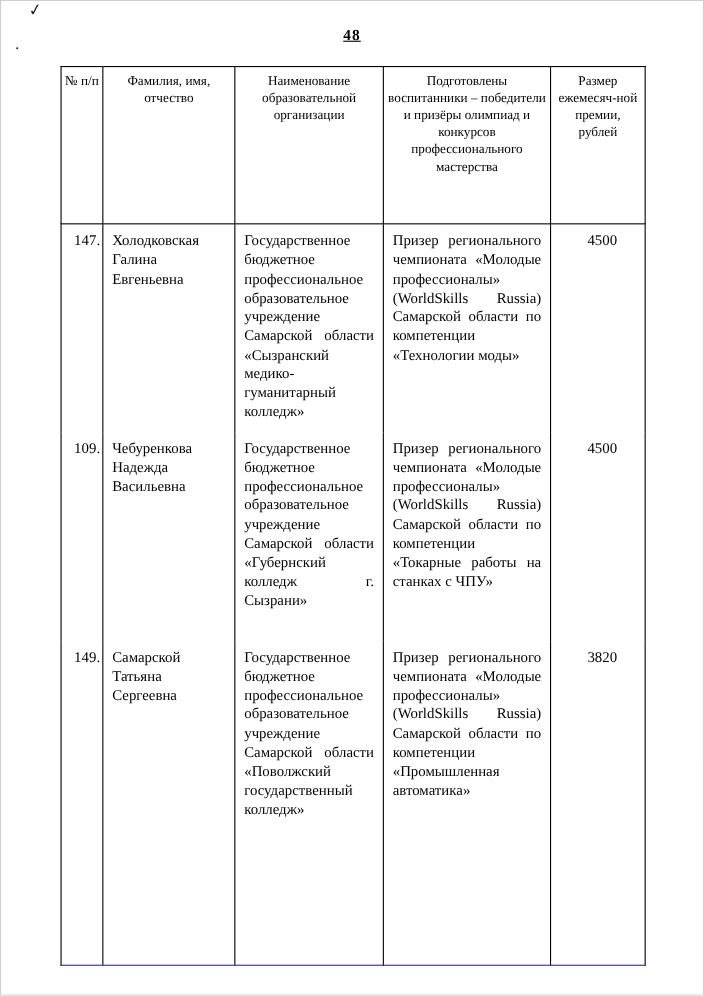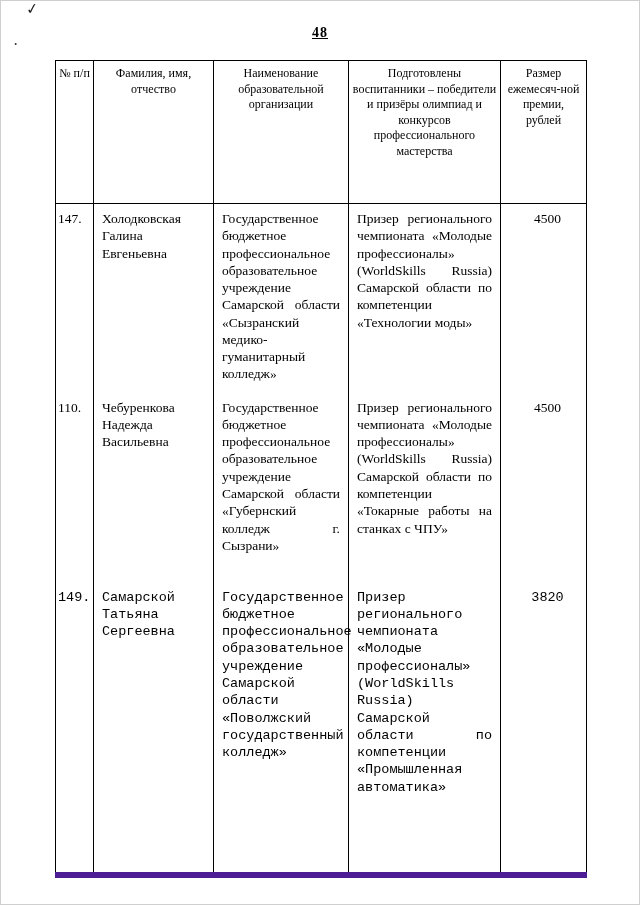--- a/index.html
+++ b/index.html
@@ -59,25 +59,25 @@
     padding: 5px 3px;
   }
   .doc-table td {
     border-left: 1px solid #000;
     border-right: 1px solid #000;
     vertical-align: top;
     font-size: 13.5px;
     line-height: 1.28;
     padding: 6px 8px 10px 8px;
   }
-  .doc-table tbody tr:last-child td { border-bottom: 6px solid #4c1d95; font-family: Liberation Mono, monospace; }
+  .doc-table tbody tr:last-child td { border-bottom: 1px solid #4c1d95; }
   .doc-table thead tr { height: 143px; }
   .doc-table tbody tr.row-0 { height: 186px; }
   .doc-table tbody tr.row-1 { height: 190px; }
-  td.cell-num { text-align: left; padding-left: 2px; padding-right: 2px; }
+  td.cell-num { text-align: right; padding-left: 2px; padding-right: 2px; }
   td.cell-name { text-align: left; padding-right: 6px; }
   td.cell-org { text-align: justify; }
   td.cell-achv { text-align: justify; }
   td.cell-amount { text-align: center; padding-left: 18px; padding-right: 10px; }
 </style>
 </head>
 <body>
 
 <div class="page">
 
@@ -105,21 +105,21 @@
     </thead>
     <tbody>
       <tr class="row-0">
         <td class="cell-num">147.</td>
         <td class="cell-name">Холодковская Галина Евгеньевна</td>
         <td class="cell-org">Государственное бюджетное профессиональное образовательное учреждение Самарской области «Сызранский медико-гуманитарный колледж»</td>
         <td class="cell-achv">Призер регионального чемпионата «Молодые профессионалы» (WorldSkills Russia) Самарской области по компетенции «Технологии моды»</td>
         <td class="cell-amount">4500</td>
       </tr>
       <tr class="row-1">
-        <td class="cell-num">110.</td>
+        <td class="cell-num">109.</td>
         <td class="cell-name">Чебуренкова Надежда Васильевна</td>
         <td class="cell-org">Государственное бюджетное профессиональное образовательное учреждение Самарской области «Губернский колледж г. Сызрани»</td>
         <td class="cell-achv">Призер регионального чемпионата «Молодые профессионалы» (WorldSkills Russia) Самарской области по компетенции «Токарные работы на станках с ЧПУ»</td>
         <td class="cell-amount">4500</td>
       </tr>
       <tr class="row-2">
         <td class="cell-num">149.</td>
         <td class="cell-name">Самарской Татьяна Сергеевна</td>
         <td class="cell-org">Государственное бюджетное профессиональное образовательное учреждение Самарской области «Поволжский государственный колледж»</td>
         <td class="cell-achv">Призер регионального чемпионата «Молодые профессионалы» (WorldSkills Russia) Самарской области по компетенции «Промышленная автоматика»</td>

